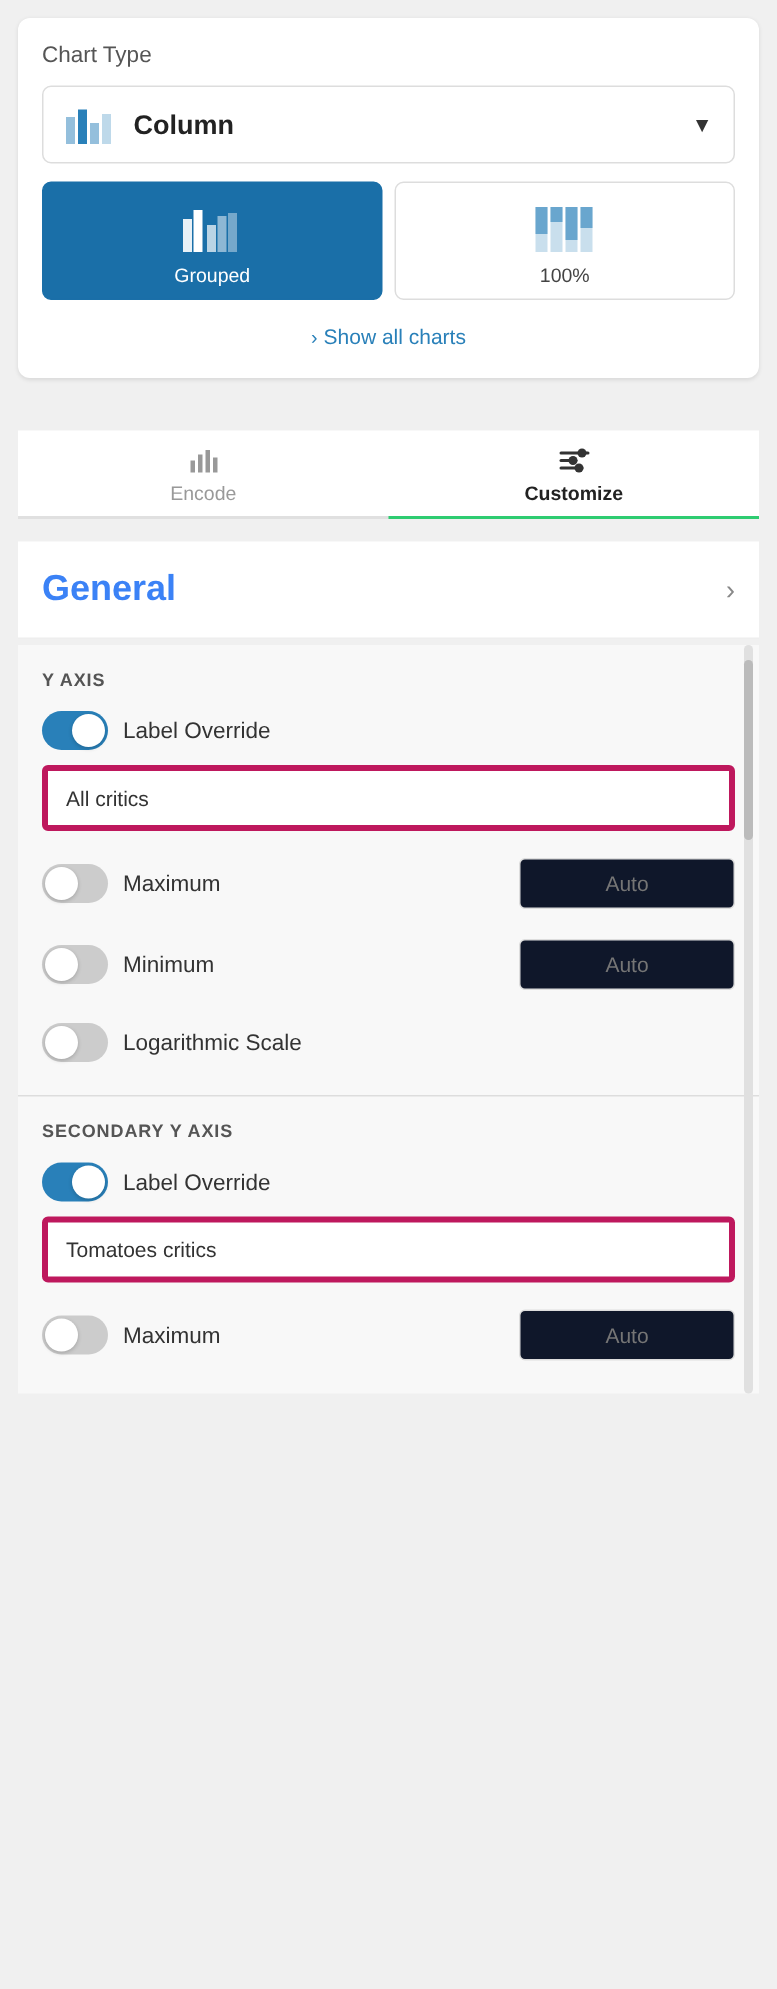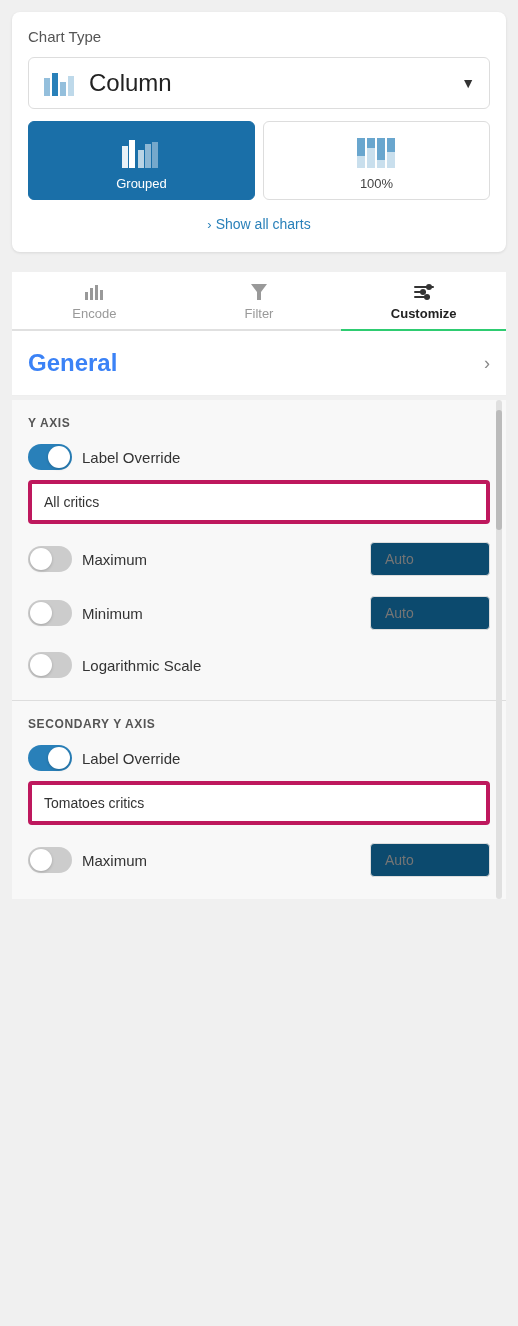--- a/index.html
+++ b/index.html
@@ -31,22 +31,22 @@
       justify-content: space-between;
       margin-bottom: 12px;
       cursor: pointer;
     }
     .chart-type-select-left {
       display: flex;
       align-items: center;
       gap: 10px;
     }
     .chart-type-select-label {
-      font-size: 24px;
-      font-weight: 400;
+      font-size: 18px;
+      font-weight: 700;
       color: #222;
     }
     .chart-options {
       display: flex;
       gap: 8px;
       margin-bottom: 12px;
       justify-content: center;
     }
     .chart-option {
       flex: 1;
@@ -81,21 +81,21 @@
       display: flex;
       align-items: center;
       justify-content: center;
       gap: 4px;
       padding: 4px 0;
     }
     
     .tab-bar {
       display: flex;
       background: #fff;
-      margin: 0 12px;
+      margin: 15px 12px;
       border-bottom: 2px solid #e0e0e0;
       justify-content: center;
     }
     .tab-item {
       flex: 1;
       display: flex;
       flex-direction: column;
       align-items: center;
       padding: 10px 0 8px;
       cursor: pointer;
@@ -207,23 +207,23 @@
       display: flex;
       align-items: center;
       gap: 10px;
     }
     .auto-input {
       border: 1px solid #ddd;
       border-radius: 4px;
       padding: 8px 14px;
       font-size: 14px;
       color: #999;
-      background: #0c4a6e;
-      width: 120px;
-      text-align: left;
+      background: #0f172a;
+      width: 144px;
+      text-align: center;
     }
     
     .scroll-track {
       position: absolute;
       right: 2px;
       top: 640px;
       width: 6px;
       height: 400px;
       background: #e0e0e0;
       border-radius: 3px;
@@ -302,26 +302,20 @@
   <div class="tab-bar">
     <div class="tab-item">
       <svg width="22" height="20" viewBox="0 0 22 20">
         <rect x="2" y="10" width="3" height="8" fill="#999"></rect>
         <rect x="7" y="6" width="3" height="12" fill="#999"></rect>
         <rect x="12" y="3" width="3" height="15" fill="#999"></rect>
         <rect x="17" y="8" width="3" height="10" fill="#999"></rect>
       </svg>
       <span>Encode</span>
     </div>
-    <div class="tab-item">
-      <svg width="18" height="20" viewBox="0 0 18 20">
-        <polygon points="1,2 17,2 11,10 11,18 7,18 7,10" fill="#999"></polygon>
-      </svg>
-      <span>Filter</span>
-    </div>
     <div class="tab-item active">
       <svg width="22" height="20" viewBox="0 0 22 20">
         <rect x="1" y="4" width="20" height="2" rx="1" fill="#333"></rect>
         <rect x="1" y="9" width="12" height="2" rx="1" fill="#333"></rect>
         <rect x="1" y="14" width="16" height="2" rx="1" fill="#333"></rect>
         <circle cx="16" cy="5" r="3" fill="#333"></circle>
         <circle cx="10" cy="10" r="3" fill="#333"></circle>
         <circle cx="14" cy="15" r="3" fill="#333"></circle>
       </svg>
       <span style="font-weight:700;">Customize</span>

